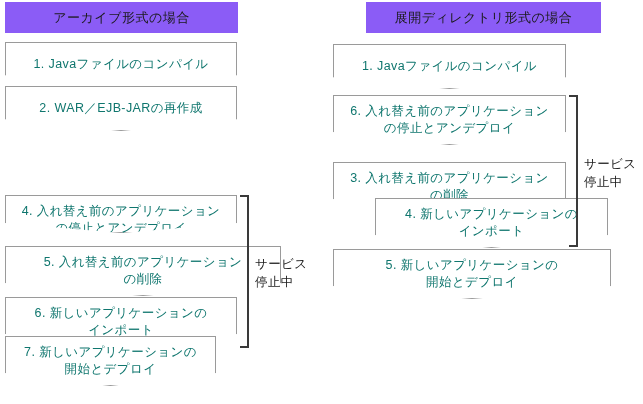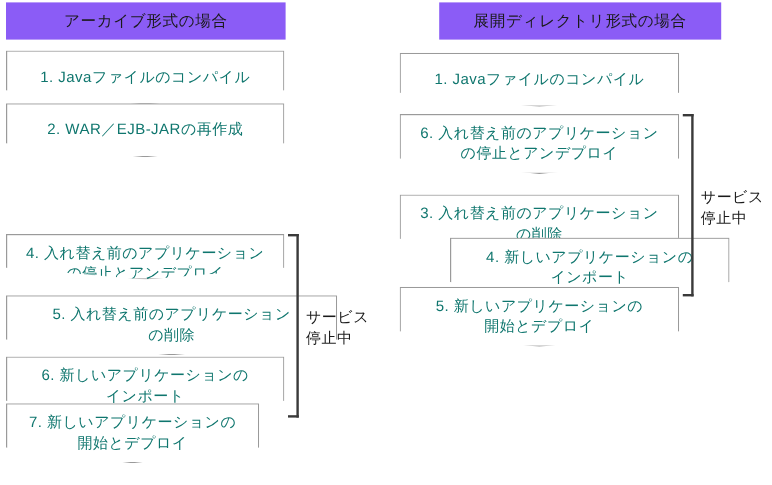--- a/index.html
+++ b/index.html
@@ -132,21 +132,21 @@
   <div class="chev two-line" style="left:333px; top:146px; width:233px; height:50px;margin-top:16px;">
     <div class="chev-text">3. 入れ替え前のアプリケーション
 の削除</div>
   </div>
 
   <div class="chev two-line" style="left:333px; top:198px; width:233px; height:50px;margin-left:42px;">
     <div class="chev-text">4. 新しいアプリケーションの
 インポート</div>
   </div>
 
-  <div class="chev two-line" style="left:333px; top:239px; width:233px; height:50px;padding-left:32px;">
+  <div class="chev two-line" style="left:333px; top:249px; width:278px; height:50px;padding-left:32px;">
     <div class="chev-text">5. 新しいアプリケーションの
 開始とデプロイ</div>
   </div>
 
   <div class="bracket" style="left:569px; top:95px; height:152px;"></div>
 
   <div class="bracket-label" style="left:584px; top:155px; width:80px;">サービス
 停止中</div>
 
 </div>

